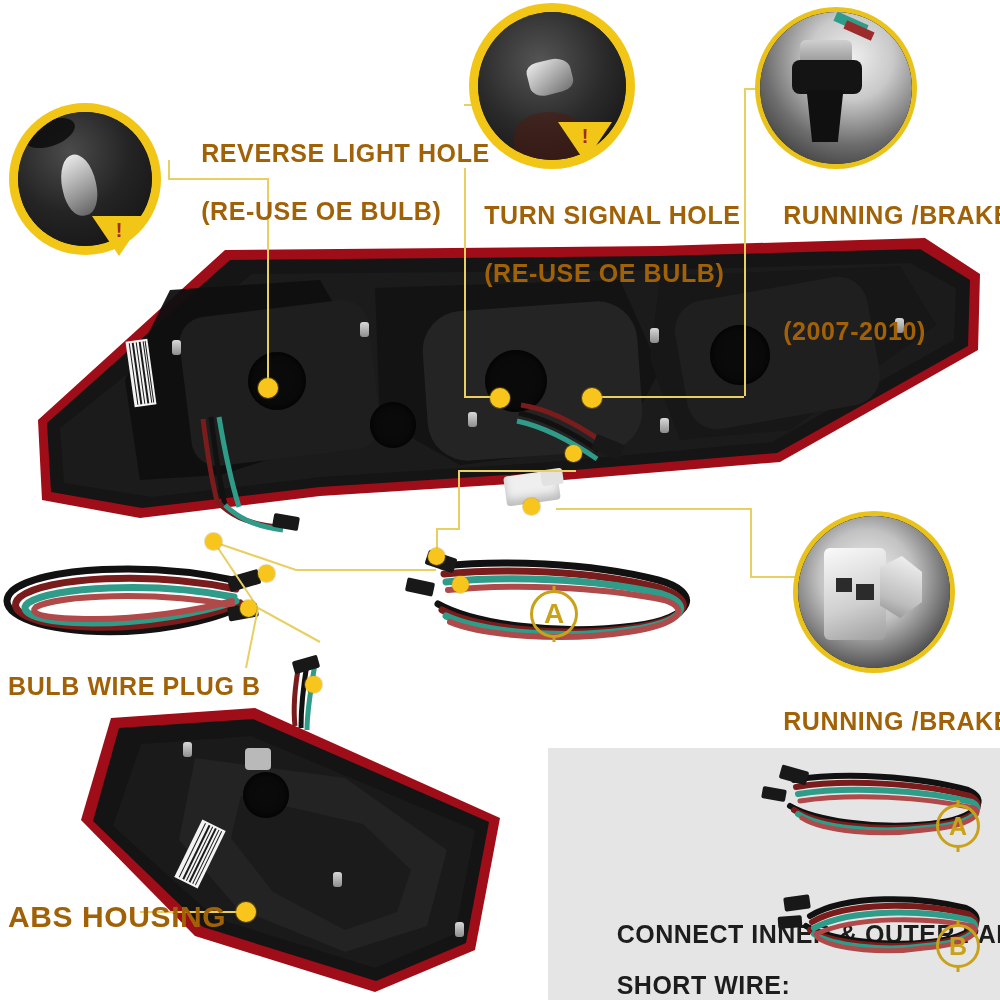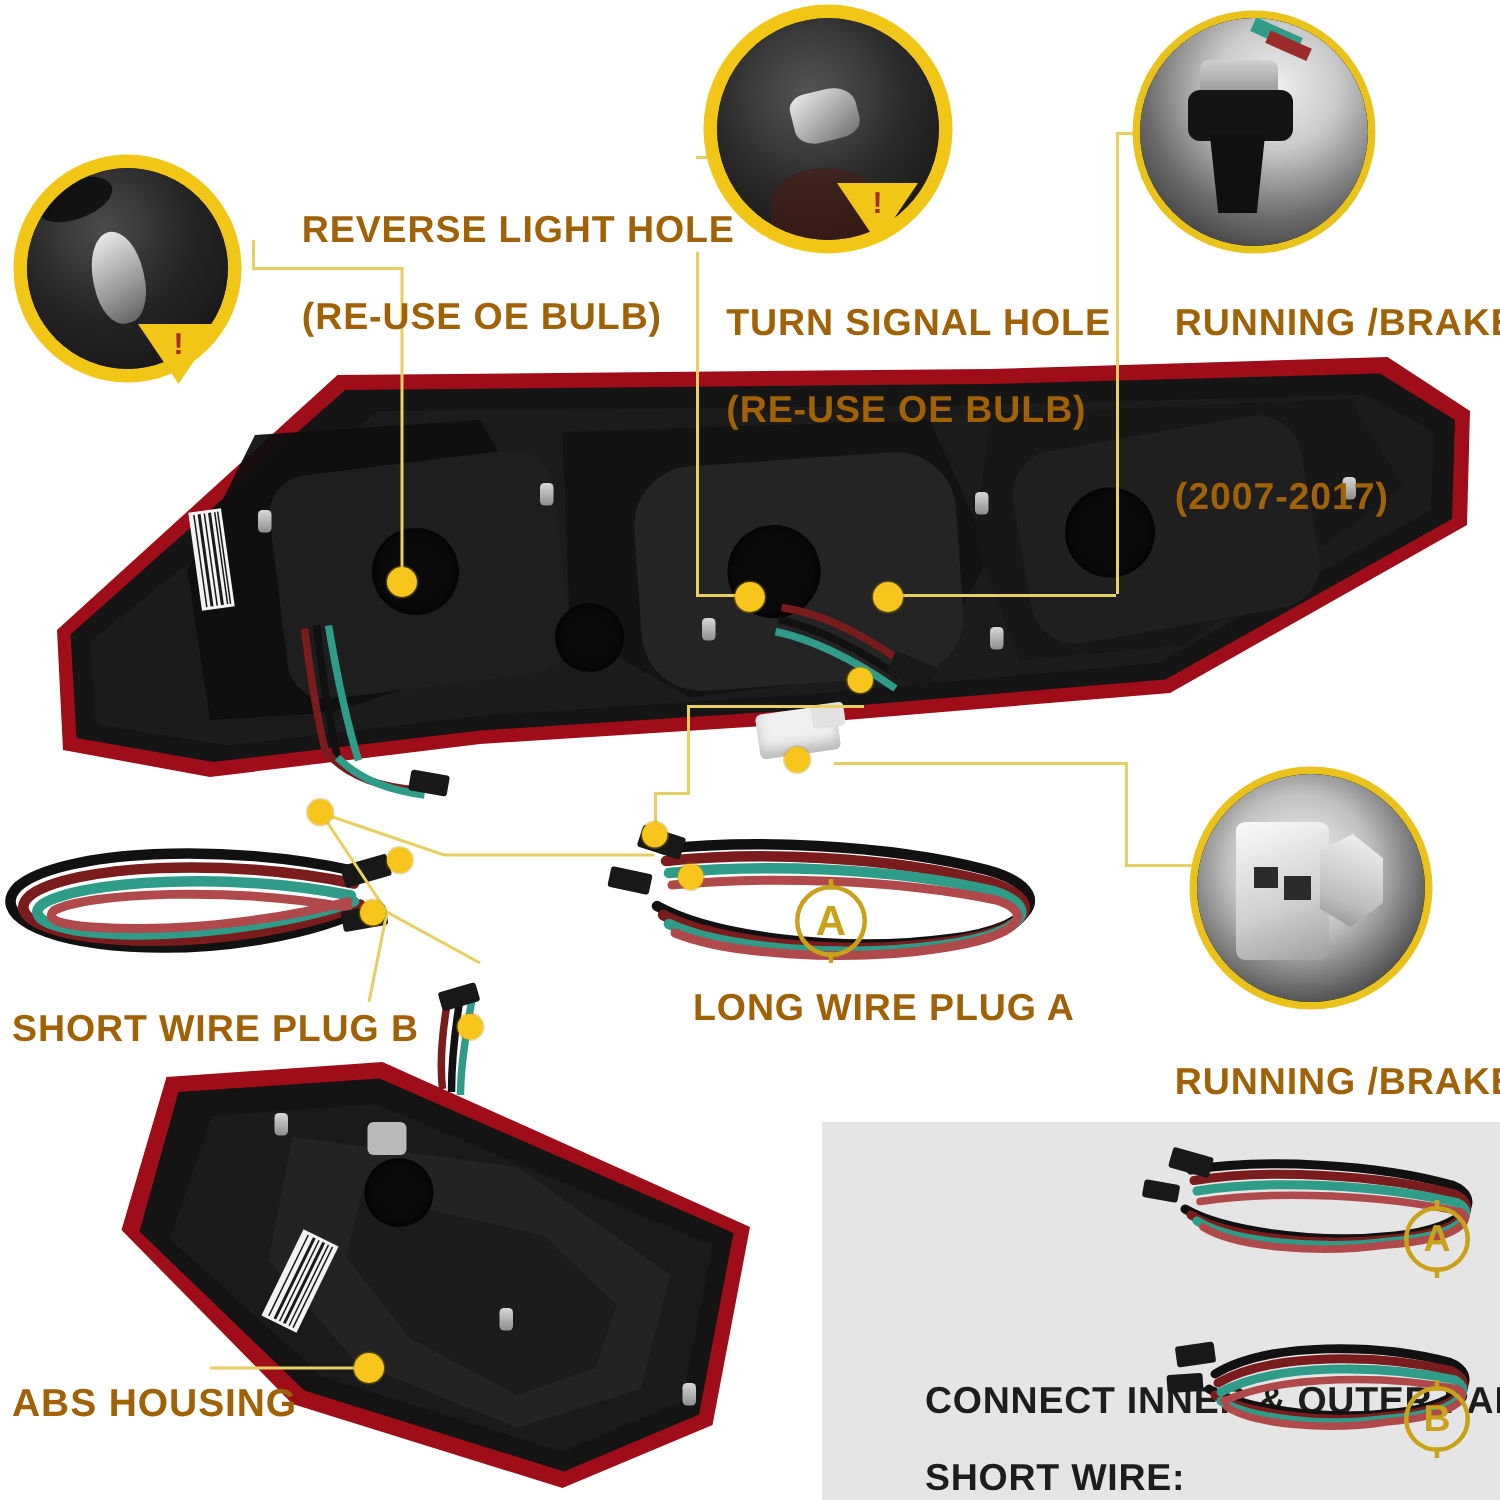--- a/index.html
+++ b/index.html
@@ -294,33 +294,32 @@
   </div>
 
   <div class="lbl" style="left:454px;top:172px;font-size:25px;">
     <span>TURN SIGNAL HOLE</span><br>
     <span>(RE-USE OE BULB)</span>
   </div>
 
   <div class="lbl" style="left:753px;top:172px;font-size:25px;">
     <span>RUNNING /BRAKE</span><br>
     <br>
-    <span>(2007-2017)</span>
+    <span>(2007-2010)</span>
   </div>
 
   <div class="lbl" style="left:753px;top:678px;font-size:25px;">
     <span>RUNNING /BRAKE</span><br>
     <span>LIGHT PLUG B (2011)</span>
   </div>
 
-  <div class="lbl" style="left:8px;top:672px;font-size:25px;">SHORT WIRE PLUG B</div>
-
-  <div class="lbl" style="left:462px;top:658px;font-size:25px;">LONG WIRE PLUG A</div>
-
-  <div class="lbl" style="left:8px;top:920px;font-size:26px;">ABS HOUSING</div>
+  <div class="lbl" style="left:8px;top:672px;font-size:25px;">BULB WIRE PLUG B</div>
+
+
+  <div class="lbl" style="left:8px;top:900px;font-size:30px;">ABS HOUSING</div>
 
   <div id="legend" style="left:548px;top:748px;width:452px;height:252px;">
 
     <div class="ltxt" style="left:24px;top:72px;font-size:25px;">
       <br>
       <span>CONNECT INNER &amp; OUTER PART</span>
     </div>
     <div class="loom" style="left:222px;top:18px;width:220px;height:78px;">
       <svg width="220" height="78">
         <g fill="none" stroke-linecap="round">

